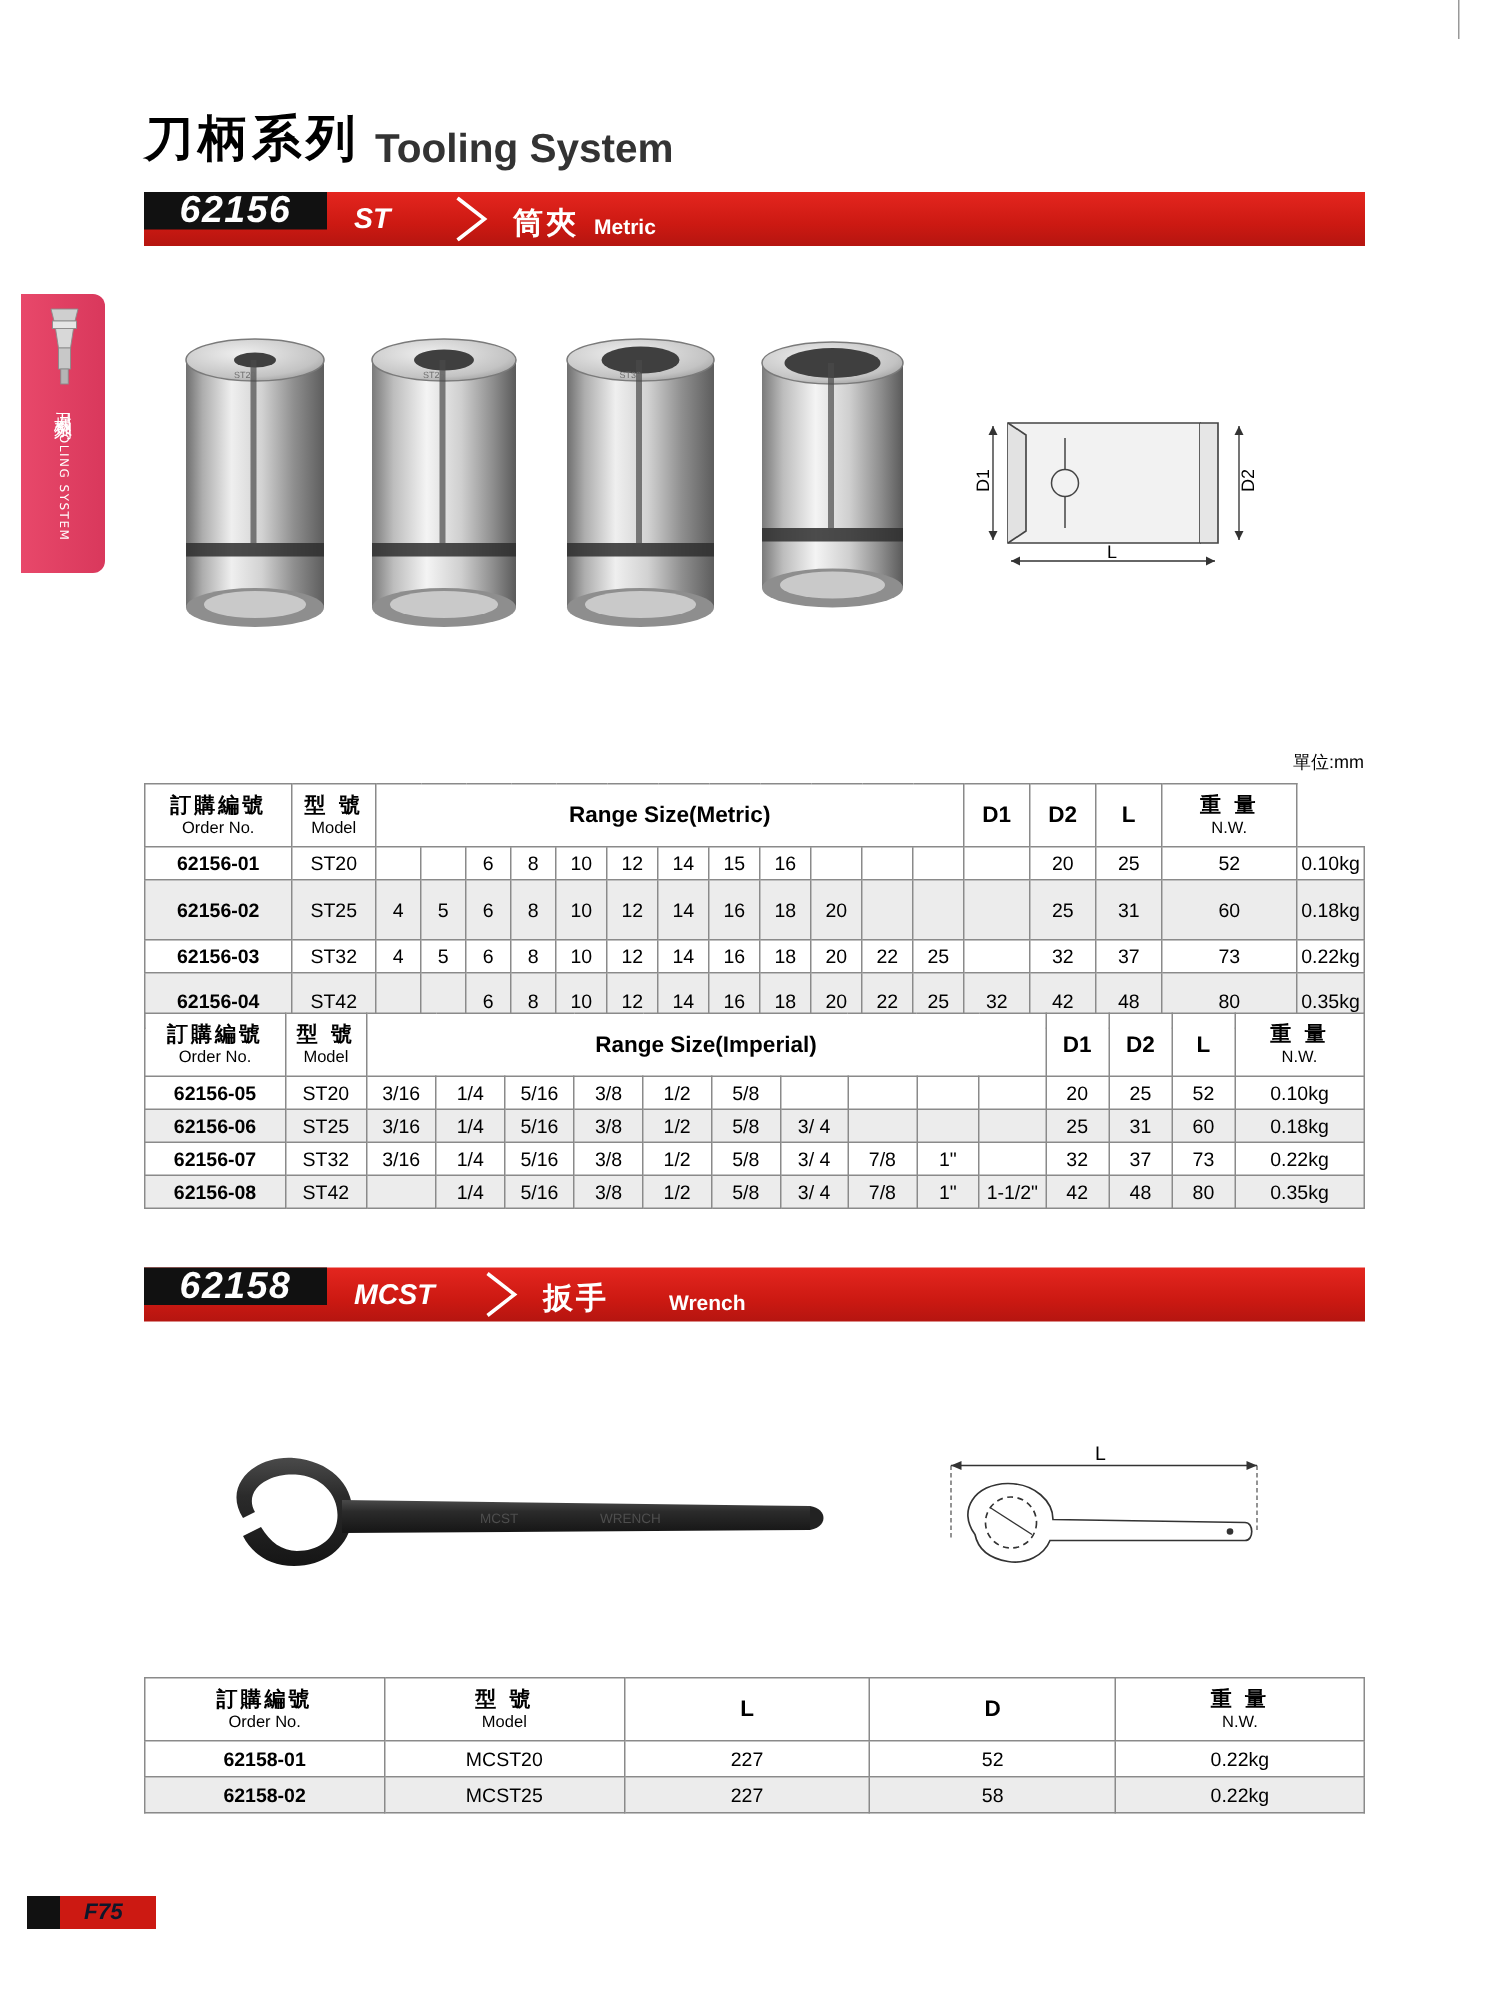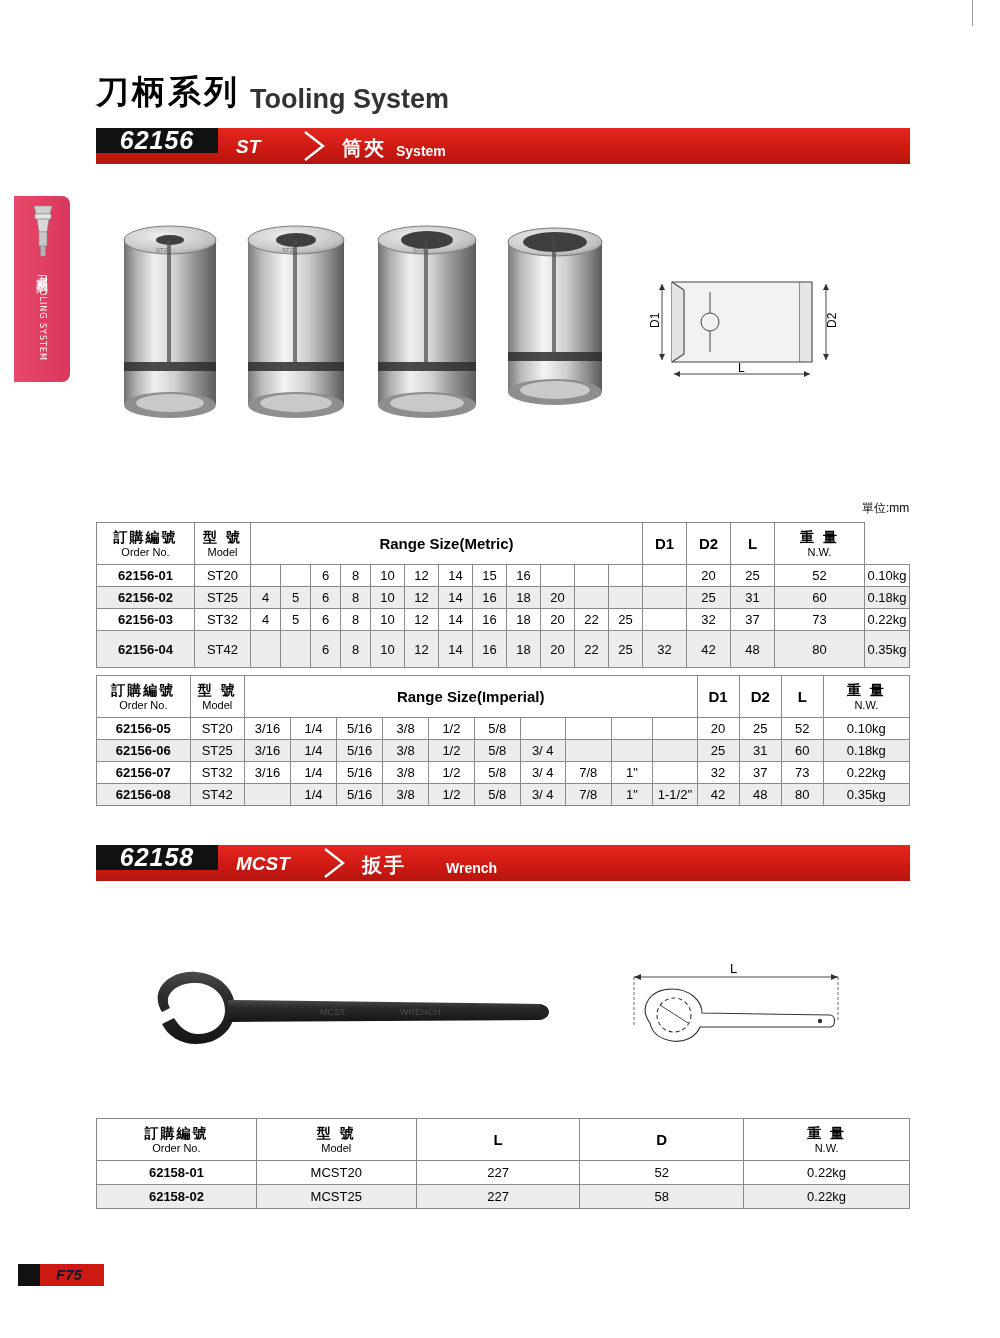--- a/index.html
+++ b/index.html
@@ -88,21 +88,21 @@
 
   <div class="titlebar" style="top:128px;">
     <div class="blackbox">
       <span class="num">62156</span>
     </div>
     <div class="code">ST</div>
     <svg class="chev" style="left:205px;" viewBox="0 0 28 30">
       <path d="M4 1 L22 15 L4 29" fill="none" stroke="#ffffff" stroke-width="2.4"></path>
     </svg>
     <div class="cnname" style="left:246px;">筒夾</div>
-    <div class="enname" style="left:300px; top:15px;">System</div>
+    <div class="enname" style="left:300px; top:15px;">Metric</div>
   </div>
 
   <div class="sidetab">
     <svg class="thumb" viewBox="0 0 42 54">
       <path d="M12 2 L30 2 L28 10 L14 10 Z" fill="#cfcfcf" stroke="#8a8a8a" stroke-width="0.6"></path>
       <rect x="13" y="10" width="16" height="5" fill="#e6e6e6" stroke="#8a8a8a" stroke-width="0.6"></rect>
       <path d="M15 15 L27 15 L25 28 L17 28 Z" fill="#d8d8d8" stroke="#8a8a8a" stroke-width="0.6"></path>
       <rect x="17" y="28" width="8" height="14" fill="#c8c8c8" stroke="#8a8a8a" stroke-width="0.6"></rect>
       <rect x="18.5" y="42" width="5" height="10" fill="#b5b5b5" stroke="#8a8a8a" stroke-width="0.6"></rect>
     </svg>
@@ -264,21 +264,21 @@
           <td>16</td>
           <td></td>
           <td></td>
           <td></td>
           <td></td>
           <td>20</td>
           <td>25</td>
           <td>52</td>
           <td>0.10kg</td>
         </tr>
-        <tr class="alt" style="height: 22px; padding-left: 30px;">
+        <tr class="alt" style="height: 40px; padding-left: 30px;">
           <td class="ordno">62156-02</td>
           <td>ST25</td>
           <td>4</td>
           <td>5</td>
           <td>6</td>
           <td>8</td>
           <td>10</td>
           <td>12</td>
           <td>14</td>
           <td>16</td>

